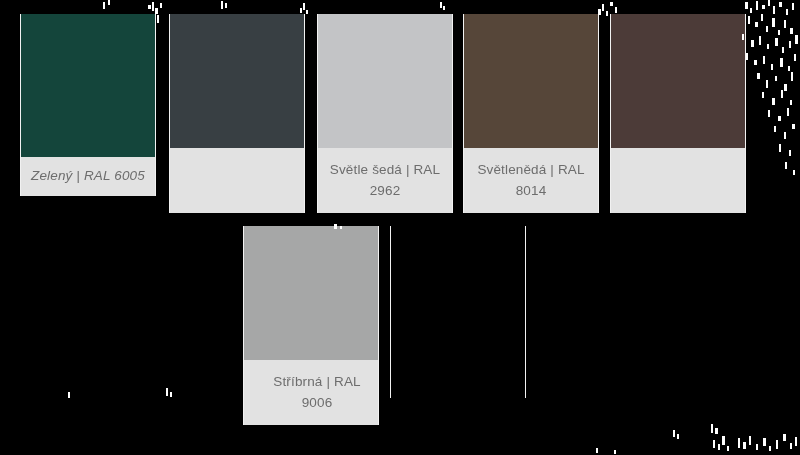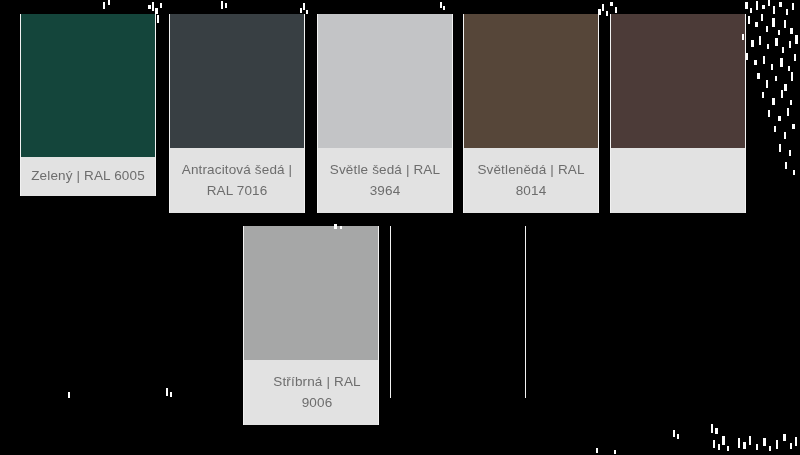--- a/index.html
+++ b/index.html
@@ -64,33 +64,32 @@
     background: #ffffff;
     pointer-events: none;
   }
 </style>
 </head>
 <body>
 
 <div id="swatch-stage">
     <div class="swatch-card" style="left: 21px; top: 14px; width: 134px; height: 182px; background: rgb(226, 226, 226);">
       <div class="swatch-chip" style="height: 143px; background: rgb(20, 69, 59);"></div>
-      <div class="swatch-caption" style="color: rgb(109, 109, 109);">Zelený | RAL 6005</div>
+      <div class="swatch-caption" style="color: rgb(109, 109, 109); font-style: italic;">Zelený | RAL 6005</div>
     </div>
     <div class="edge-rule v" style="left: 155px; top: 14px; height: 182px;"></div>
     <div class="edge-rule v" style="left: 20px; top: 14px; height: 182px;"></div>
     <div class="swatch-card" style="left: 170px; top: 14px; width: 134px; height: 199px; background: rgb(226, 226, 226);">
       <div class="swatch-chip" style="height: 134px; background: rgb(56, 63, 67);"></div>
-      <div class="swatch-caption" style="color: rgb(109, 109, 109);">Antracitová šedá | RAL 7016</div>
     </div>
     <div class="edge-rule v" style="left: 304px; top: 14px; height: 199px;"></div>
     <div class="edge-rule v" style="left: 169px; top: 14px; height: 199px;"></div>
     <div class="swatch-card" style="left: 318px; top: 14px; width: 134px; height: 199px; background: rgb(226, 226, 226);">
       <div class="swatch-chip" style="height: 134px; background: rgb(195, 196, 198);"></div>
-      <div class="swatch-caption" style="color: rgb(109, 109, 109);">Světle šedá | RAL 3964</div>
+      <div class="swatch-caption" style="color: rgb(109, 109, 109);">Světle šedá | RAL 2962</div>
     </div>
     <div class="edge-rule v" style="left: 452px; top: 14px; height: 199px;"></div>
     <div class="edge-rule v" style="left: 317px; top: 14px; height: 199px;"></div>
     <div class="swatch-card" style="left: 464px; top: 14px; width: 134px; height: 199px; background: rgb(226, 226, 226);">
       <div class="swatch-chip" style="height: 134px; background: rgb(86, 70, 57);"></div>
       <div class="swatch-caption" style="color: rgb(109, 109, 109);">Světlenědá | RAL 8014</div>
     </div>
     <div class="edge-rule v" style="left: 598px; top: 14px; height: 199px;"></div>
     <div class="edge-rule v" style="left: 463px; top: 14px; height: 199px;"></div>
     <div class="swatch-card" style="left: 611px; top: 14px; width: 134px; height: 199px; background: rgb(226, 226, 226);">

